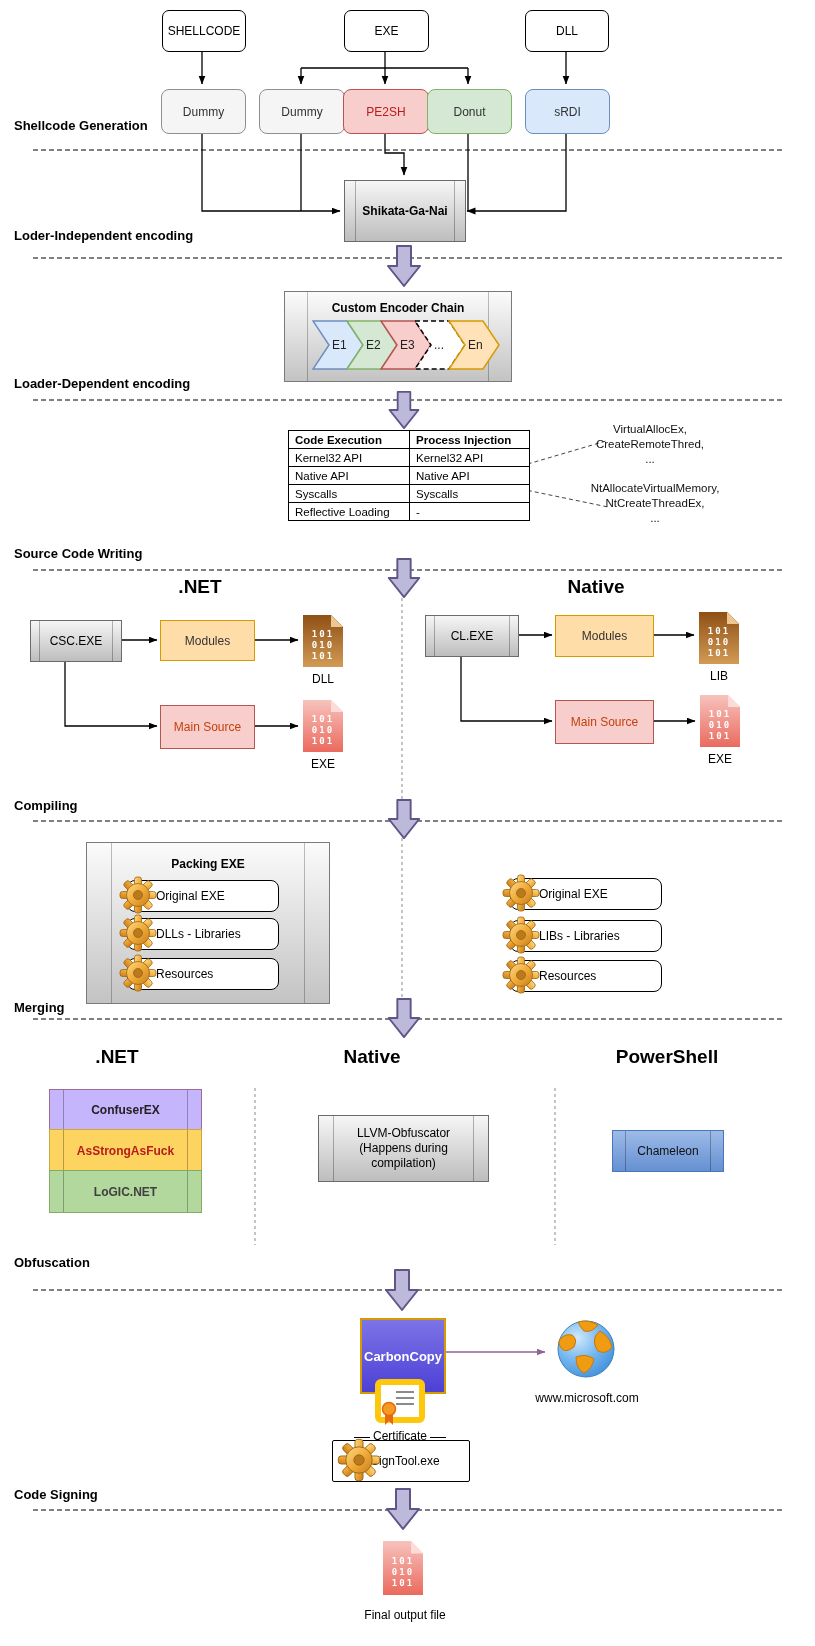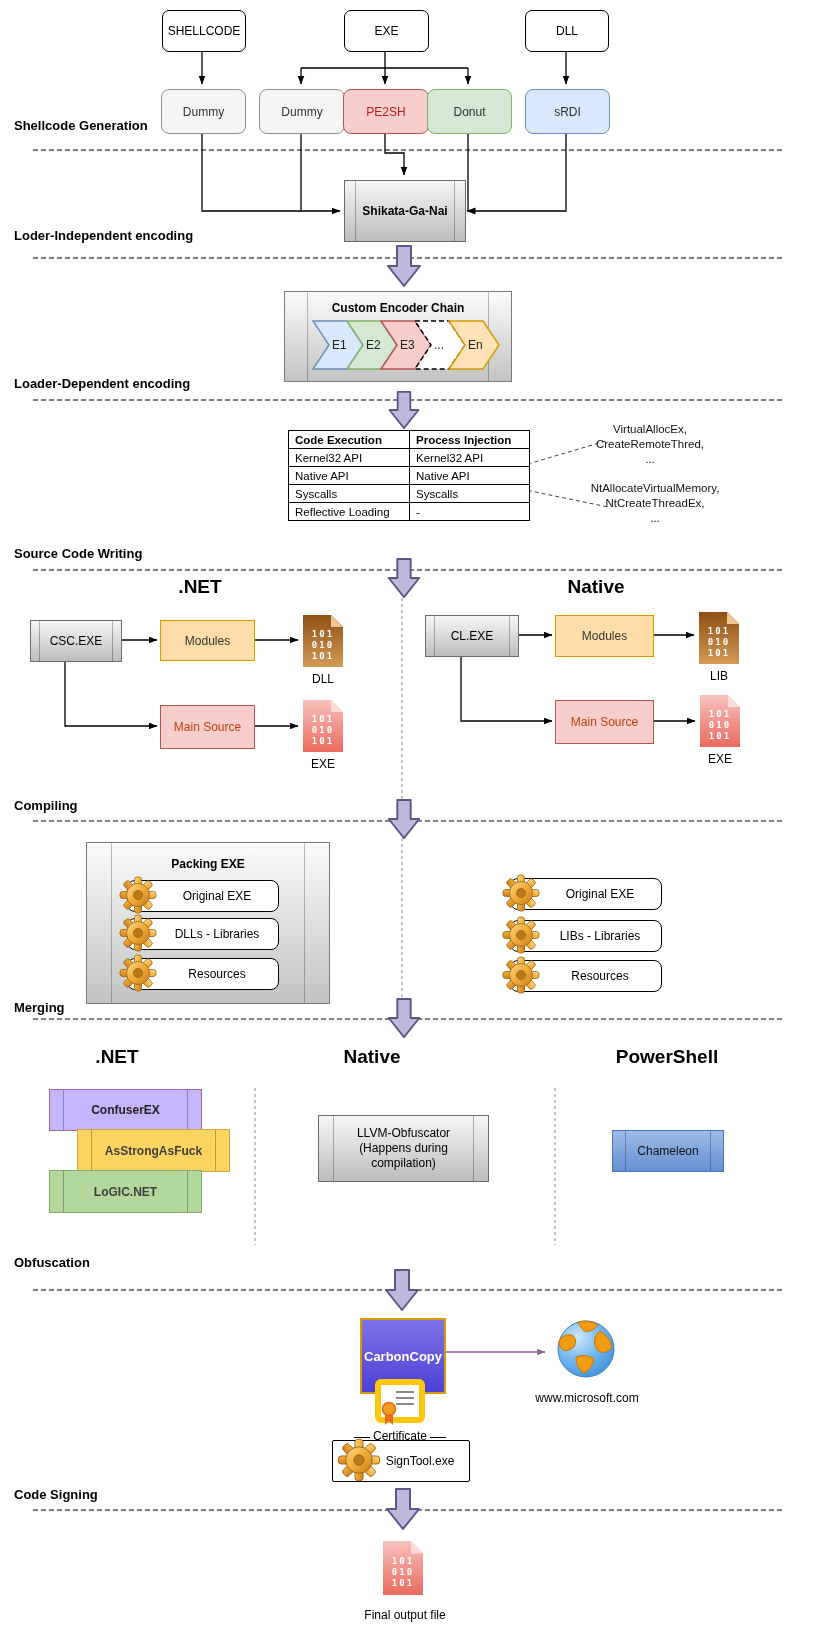--- a/index.html
+++ b/index.html
@@ -24,23 +24,23 @@
   .process::before,.process::after{content:"";position:absolute;top:0;bottom:0;width:1px;
            background:rgba(0,0,0,0.28);}
   .process::before{left:var(--inset,9px);} .process::after{right:var(--inset,9px);}
   .container-box{border:1px solid #7a7a7a;background:linear-gradient(180deg,#fbfbfb,#c3c3c3);
            position:absolute;--inset:24px;}
   .container-box::before,.container-box::after{content:"";position:absolute;top:0;bottom:0;width:1px;
            background:rgba(0,0,0,0.25);}
   .container-box::before{left:var(--inset);} .container-box::after{right:var(--inset);}
   .container-title{position:absolute;left:0;right:0;text-align:center;font-size:12px;font-weight:600;}
   .item{position:absolute;border:1px solid #000;border-radius:8px;background:#fff;
-        display:flex;align-items:center;justify-content:center;font-size:12px;}
+        display:flex;align-items:center;font-size:12px;}
   .magenta{background:#c4b5fd;border-color:#9e6b94;color:#222;font-weight:600;}
-  .yellow{background:#fdd45f;border-color:#c9a93f;color:#404040;font-weight:600;margin-left:28px;}
+  .yellow{background:#fdd45f;border-color:#c9a93f;color:#b91c1c;font-weight:600;}
   .ltgreen{background:#b2d89e;border-color:#84ab68;color:#404040;font-weight:600;}
   .chamel{background:linear-gradient(180deg,#9dbbe8,#6590d2);border-color:#4a76b8;color:#111;}
   .file-icon{position:absolute;}
   .file-icon svg{position:absolute;left:0;top:0;}
   .bits{position:absolute;left:0;top:0;width:100%;height:100%;display:flex;flex-direction:column;
         align-items:center;justify-content:center;padding-top:8px;box-sizing:border-box;
         font-family:"DejaVu Sans Mono",monospace;font-size:9px;font-weight:bold;color:#fff;
         letter-spacing:2px;line-height:11px;}
   .icon-label{position:absolute;font-size:12px;text-align:center;}
   .chev-label{position:absolute;font-size:12px;color:#222;}

